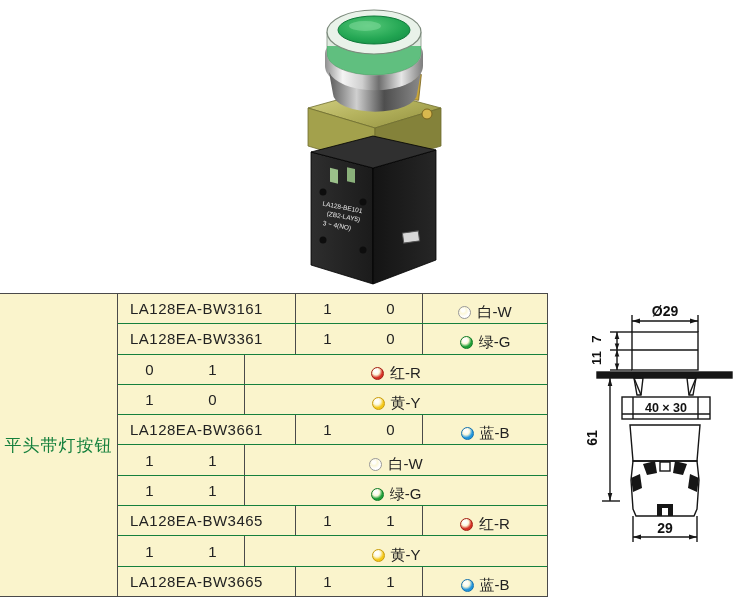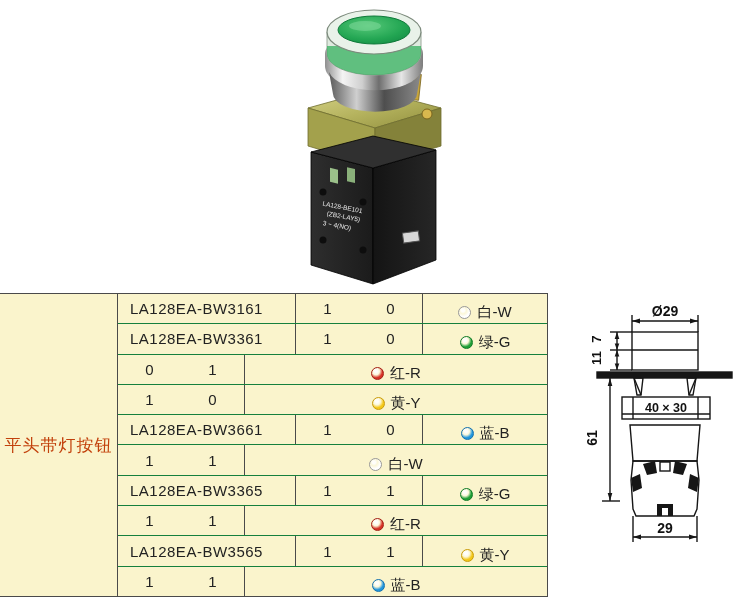--- a/index.html
+++ b/index.html
@@ -13,21 +13,21 @@
   .catalog-table{
     position:absolute;left:0;top:293px;width:548px;height:304px;
     background:#faf4cc;display:flex;
     border-top:1px solid #4a4a4a;border-bottom:1px solid #4a4a4a;border-right:1px solid #4a4a4a;
     box-sizing:border-box;
   }
   .label-col{
     width:118px;flex:0 0 118px;border-right:1px solid #4a4a4a;box-sizing:border-box;
     display:flex;align-items:center;justify-content:center;
   }
-  .label-col .cat-label{font-size:17px;letter-spacing:1px;color:#c2410c;}
+  .label-col .cat-label{font-size:17px;letter-spacing:1px;color:#15803d;}
   .rows-col{flex:1;display:flex;flex-direction:column;}
   .t-row{flex:1;display:flex;align-items:stretch;border-top:1px solid #15803d;box-sizing:border-box;}
   .t-row:first-child{border-top:none;}
   .cell{display:flex;align-items:center;box-sizing:border-box;font-size:15px;color:#222;}
   .model-cell{width:178px;flex:0 0 178px;border-right:1px solid #4a4a4a;padding-left:12px;letter-spacing:.5px;}
   .val-cell{width:63px;flex:0 0 63px;justify-content:center;}
   .val-cell.second{border-right:1px solid #4a4a4a;width:64px;flex:0 0 64px;}
   .color-cell{flex:1;justify-content:center;margin-top:8px;}
   .dot{
     width:13px;height:13px;border-radius:50%;margin-right:6px;flex:0 0 13px;
@@ -199,62 +199,62 @@
         </div>
         <div class="cell val-cell second">
           <span>1</span>
         </div>
         <div class="cell color-cell">
           <span class="dot" style="background: radial-gradient(circle at 36% 30%, rgba(255, 255, 255, 0.95) 0px, rgba(255, 255, 255, 0.95) 14%, rgba(255, 255, 255, 0.25) 34%, rgb(255, 255, 255) 62%); border: 1px solid rgb(153, 153, 153);"></span>
           <span>白-W</span>
         </div>
       </div>
       <div class="t-row">
-        <div class="cell model-cell">
-          <span>LA128EA-BW3365</span>
-        </div>
         <div class="cell val-cell">
           <span>1</span>
         </div>
         <div class="cell val-cell second">
           <span>1</span>
         </div>
         <div class="cell color-cell">
           <span class="dot" style="background: radial-gradient(circle at 36% 30%, rgba(255, 255, 255, 0.95) 0px, rgba(255, 255, 255, 0.95) 14%, rgba(255, 255, 255, 0.25) 34%, rgb(31, 160, 55) 62%); border: 1px solid rgb(14, 122, 38);"></span>
           <span>绿-G</span>
         </div>
       </div>
       <div class="t-row">
+        <div class="cell model-cell">
+          <span>LA128EA-BW3465</span>
+        </div>
         <div class="cell val-cell">
           <span>1</span>
         </div>
         <div class="cell val-cell second">
           <span>1</span>
         </div>
         <div class="cell color-cell">
           <span class="dot" style="background: radial-gradient(circle at 36% 30%, rgba(255, 255, 255, 0.95) 0px, rgba(255, 255, 255, 0.95) 14%, rgba(255, 255, 255, 0.25) 34%, rgb(214, 50, 38) 62%); border: 1px solid rgb(163, 30, 20);"></span>
           <span>红-R</span>
         </div>
       </div>
       <div class="t-row">
-        <div class="cell model-cell">
-          <span>LA128EA-BW3565</span>
-        </div>
         <div class="cell val-cell">
           <span>1</span>
         </div>
         <div class="cell val-cell second">
           <span>1</span>
         </div>
         <div class="cell color-cell">
           <span class="dot" style="background: radial-gradient(circle at 36% 30%, rgba(255, 255, 255, 0.95) 0px, rgba(255, 255, 255, 0.95) 14%, rgba(255, 255, 255, 0.25) 34%, rgb(244, 200, 24) 62%); border: 1px solid rgb(201, 155, 10);"></span>
           <span>黄-Y</span>
         </div>
       </div>
       <div class="t-row">
+        <div class="cell model-cell">
+          <span>LA128EA-BW3665</span>
+        </div>
         <div class="cell val-cell">
           <span>1</span>
         </div>
         <div class="cell val-cell second">
           <span>1</span>
         </div>
         <div class="cell color-cell">
           <span class="dot" style="background: radial-gradient(circle at 36% 30%, rgba(255, 255, 255, 0.95) 0px, rgba(255, 255, 255, 0.95) 14%, rgba(255, 255, 255, 0.25) 34%, rgb(33, 150, 220) 62%); border: 1px solid rgb(19, 112, 174);"></span>
           <span>蓝-B</span>
         </div>

